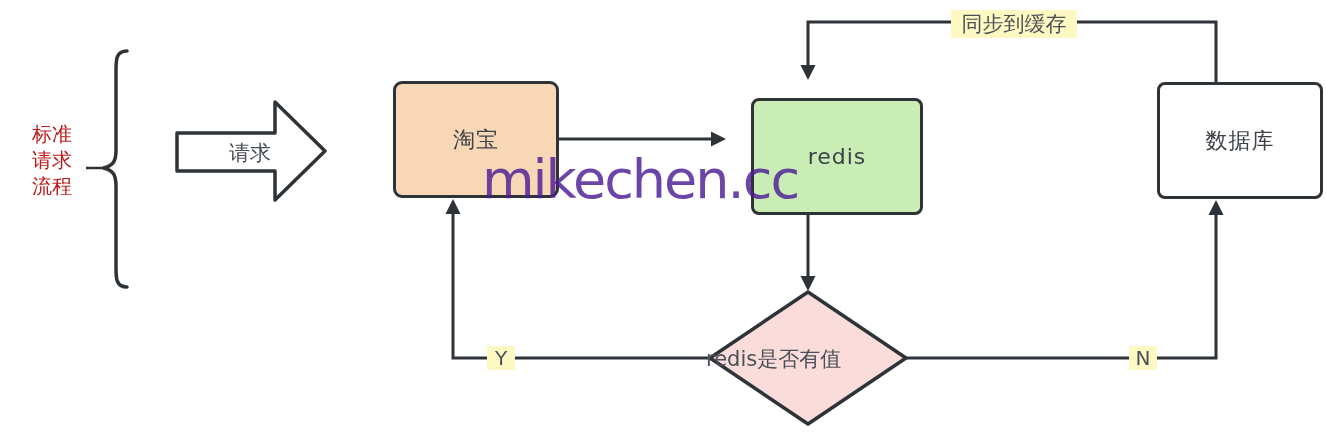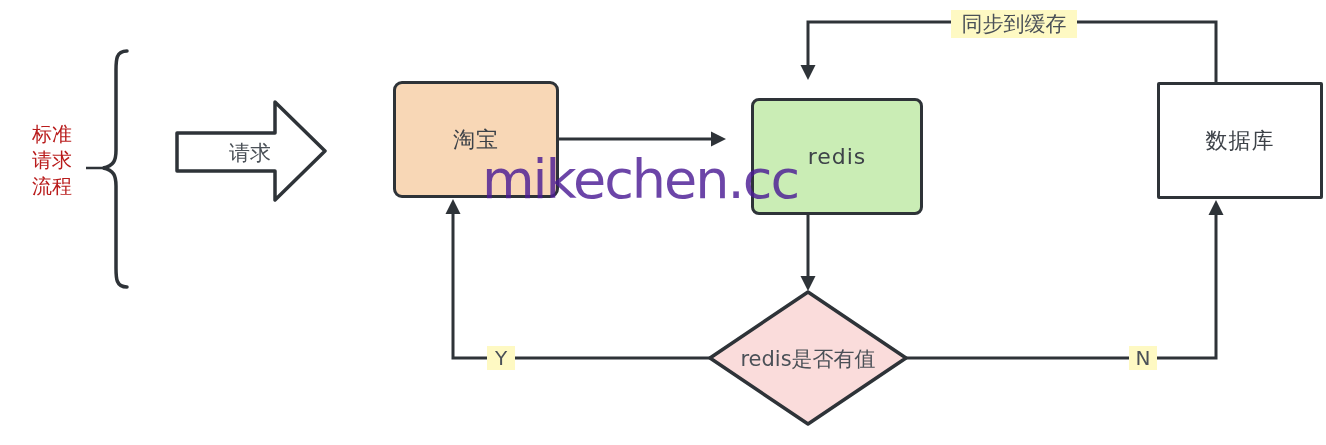--- a/index.html
+++ b/index.html
@@ -26,25 +26,25 @@
     display: flex;
     align-items: center;
     justify-content: center;
     font-size: 22px;
     color: #3d4248;
     letter-spacing: 1px;
     margin-left: 24px;
   }
   .node-taobao   { left: 369px; top: 81px; width: 166px; height: 117px; border-radius: 9px; }
   .node-redis    { left: 727px; top: 98px; width: 172px; height: 117px; border-radius: 8px; }
-  .node-database { left: 1133px; top: 82px; width: 166px; height: 117px; border-radius: 2px; }
+  .node-database { left: 1133px; top: 82px; width: 166px; height: 117px; border-radius: 8px; }
   .decision-label {
     position: absolute;
     left: 706px; top: 345px; width: 204px;
-    text-align: center;
+    text-align: left;
     font-size: 21px;
     color: #4a5057;
   }
   .flow-caption {
     position: absolute;
     left: 24px; top: 121px; width: 56px;
     font-size: 20px;
     line-height: 26px;
     text-align: center;
     white-space: pre-line;

